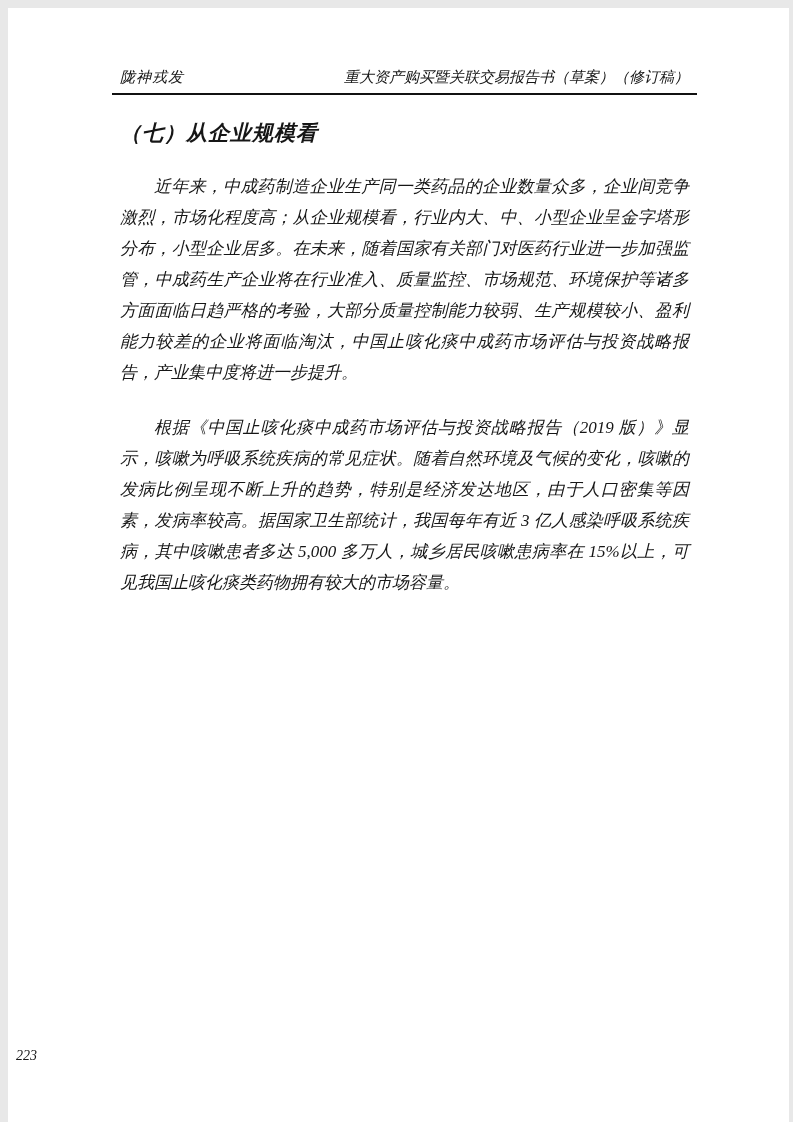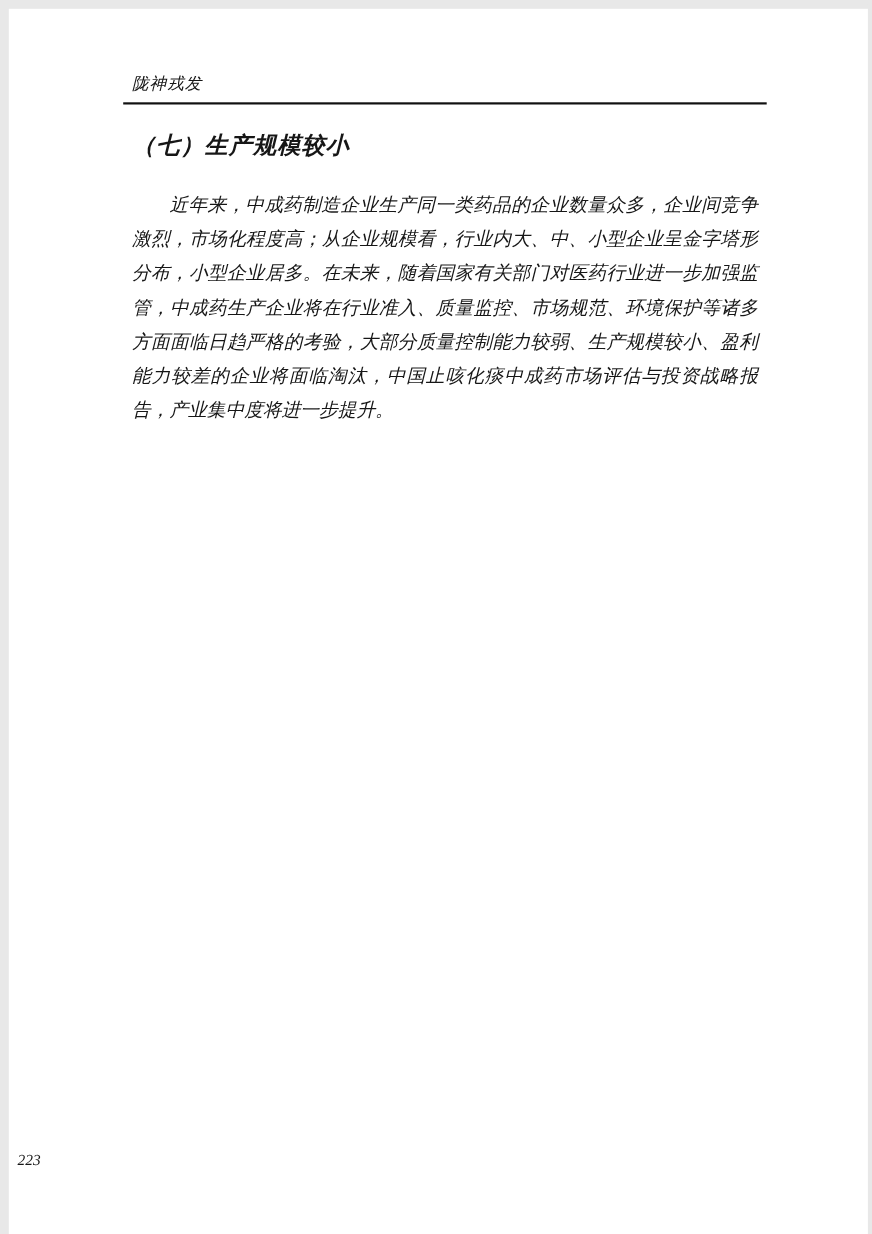--- a/index.html
+++ b/index.html
@@ -66,29 +66,31 @@
     color: #161616;
   }
 </style>
 </head>
 <body>
 
 <div class="page">
 
   <div class="page-header">
     <span class="left">陇神戎发</span>
+    <span class="right">重大资产购买暨关联交易报告书（草案）（修订稿）</span>
   </div>
 
   <div class="content">
 
-    <h2 class="section-heading">（七）生产规模较小</h2>
+    <h2 class="section-heading">（七）从企业规模看</h2>
 
     <p class="body-para">近年来，中成药制造企业生产同一类药品的企业数量众多，企业间竞争激烈，市场化程度高；从企业规模看，行业内大、中、小型企业呈金字塔形分布，小型企业居多。在未来，随着国家有关部门对医药行业进一步加强监管，中成药生产企业将在行业准入、质量监控、市场规范、环境保护等诸多方面面临日趋严格的考验，大部分质量控制能力较弱、生产规模较小、盈利能力较差的企业将面临淘汰，中国止咳化痰中成药市场评估与投资战略报告，产业集中度将进一步提升。</p>
 
 
+    <p class="body-para">根据《中国止咳化痰中成药市场评估与投资战略报告（2019 版）》显示，咳嗽为呼吸系统疾病的常见症状。随着自然环境及气候的变化，咳嗽的发病比例呈现不断上升的趋势，特别是经济发达地区，由于人口密集等因素，发病率较高。据国家卫生部统计，我国每年有近 3 亿人感染呼吸系统疾病，其中咳嗽患者多达 5,000 多万人，城乡居民咳嗽患病率在 15%以上，可见我国止咳化痰类药物拥有较大的市场容量。</p>
 
   </div>
 
   <div class="page-footer">
     <span>223</span>
   </div>
 
 </div>
 
 </body></html>

